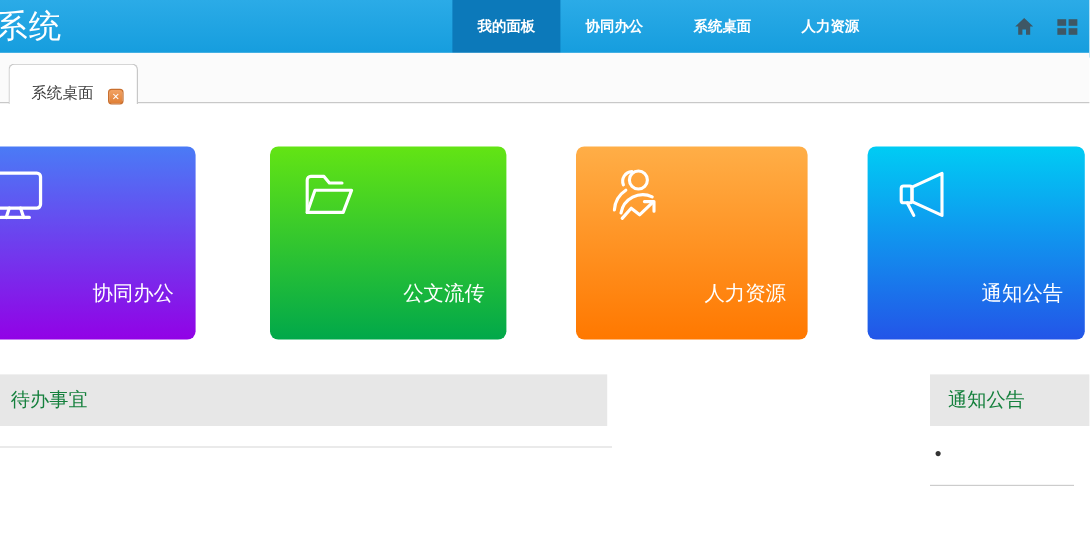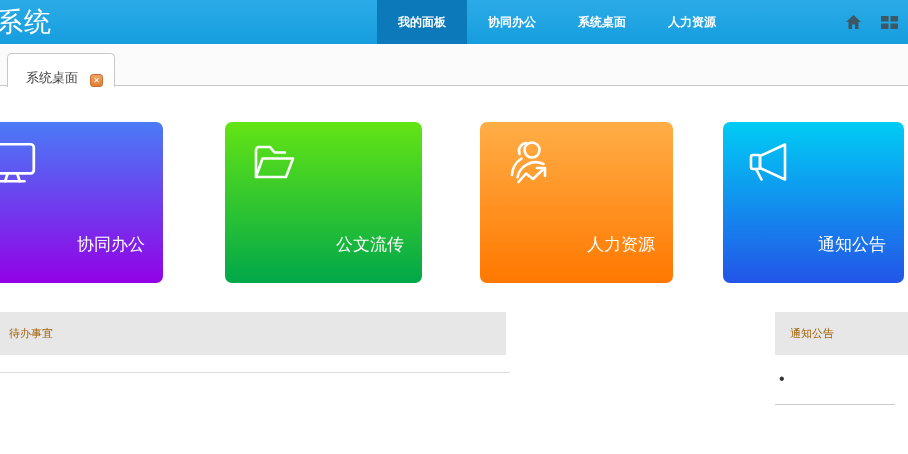--- a/index.html
+++ b/index.html
@@ -58,21 +58,21 @@
   .tile-1 { left:-35px; width:198px; }
   .tile-2 { left:225px; width:197px; }
   .tile-3 { left:480px; width:193px; }
   .tile-4 { left:723px; width:181px; }
   .tile-icon { position:absolute; left:24px; top:16px; }
   .tile-label { position:absolute; right:18px; bottom:27px; font-size:17px; }
 
   
   .panel-header {
     position:absolute; height:43px; background:#e7e7e7;
-    line-height:43px; font-size:11px; color:#a16207;
+    line-height:43px; font-size:16px; color:#15803d;
   }
   .todo-header { top:312px; left:0; width:506px; padding-left:9px; }
   .notice-header { top:312px; left:775px; width:133px; padding-left:15px; }
   .todo-line { position:absolute; top:372px; left:0; width:510px; border-top:1px solid #dcdcdc; }
   .notice-item {
     position:absolute; top:370px; left:779px; width:129px;
     font-size:14px; color:#333; display:flex; align-items:center;
     white-space:nowrap; cursor:pointer;
   }
   .notice-bullet { font-size:16px; margin-right:9px; color:#333; }

